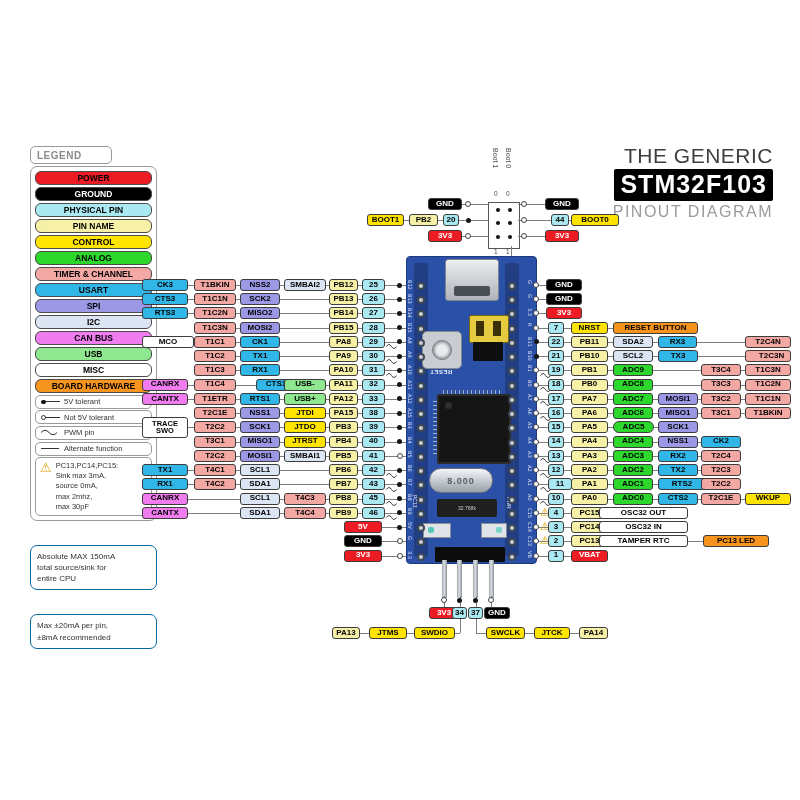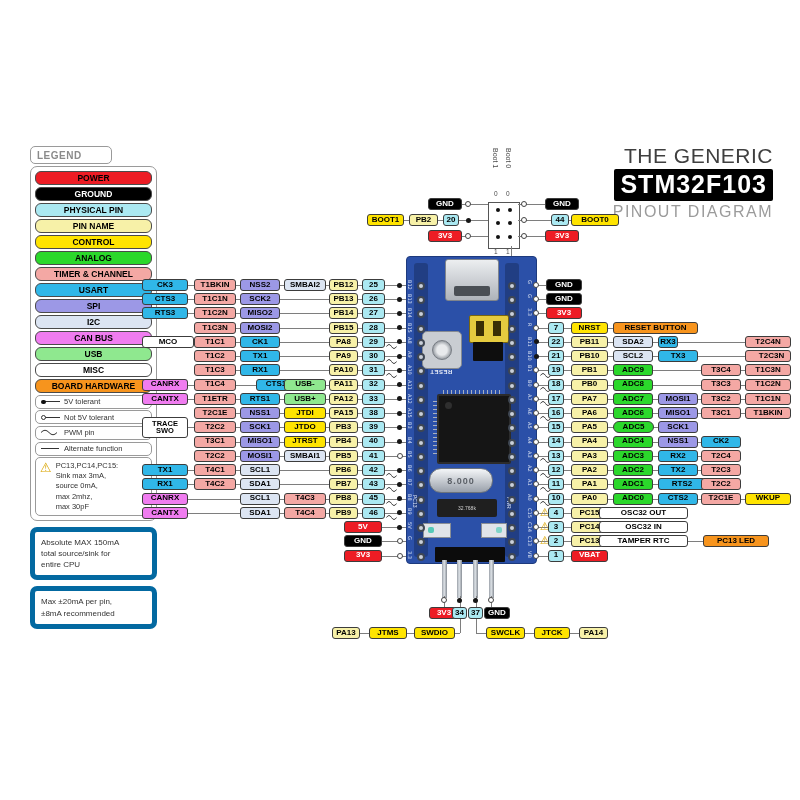--- a/index.html
+++ b/index.html
@@ -39,21 +39,21 @@
   .legend-box{border:1px solid #9a9a9a;border-radius:7px;background:#fff;padding:4px 4px;
         display:flex;flex-direction:column;gap:1.6px;}
   .lsw{height:12.4px;border:1px solid #4a4a4a;border-radius:6px;display:flex;align-items:center;
         justify-content:center;font:bold 8.5px "Liberation Sans",sans-serif;color:#000;}
   .lsw.t-ground{color:#fff;}
   .lnote{min-height:12px;border:1px solid #9a9a9a;border-radius:5px;display:flex;align-items:center;
         gap:4px;padding:0 4px;font:7.5px "Liberation Sans",sans-serif;color:#333;}
   .lnote .sym{position:relative;width:20px;height:9px;flex:0 0 20px;}
   .lwarn{border:1px solid #9a9a9a;border-radius:5px;display:flex;gap:4px;padding:3px 4px;
         font:7.5px "Liberation Sans",sans-serif;color:#333;align-items:flex-start;white-space:pre-line;line-height:1.35;}
-  .notebox{border:5px solid #0369a1;border-radius:7px;background:#fff;padding:5px 6px;margin-top:6px;
+  .notebox{border:1px solid #0369a1;border-radius:7px;background:#fff;padding:5px 6px;margin-top:24px;
         font:8px "Liberation Sans",sans-serif;color:#333;white-space:pre-line;line-height:1.4;}
   
   .titleblock{position:absolute;right:27px;top:144px;text-align:right;}
   .tb1{font:21px "Liberation Sans",sans-serif;color:#3f3f3f;letter-spacing:.5px;}
   .tb2{display:inline-block;background:#000;color:#fff;font:bold 25px "Liberation Sans",sans-serif;
        padding:1px 6px 2px 6px;border-radius:2px;letter-spacing:1px;margin:1px 0 2px 0;}
   .tb3{font:16px "Liberation Sans",sans-serif;color:#9b9b9b;letter-spacing:1.5px;}
   
   .board{position:absolute;left:406px;top:256px;width:129px;height:306px;background:#2B50A8;
          border:1px solid #1d3a7d;border-radius:4px;}
@@ -451,21 +451,21 @@
       <div class="hline" style="left: 534px; top: 327.72px; width: 158px;"></div>
       <div class="circm" style="left: 533px; top: 324.72px;"></div>
       <div class="pbox t-physical" style="left: 548px; width: 16px; top: 321.72px;">7</div>
       <div class="pbox t-control" style="left: 571px; width: 37px; top: 321.72px;">NRST</div>
       <div class="pbox t-hardware" style="left: 613px; width: 85px; top: 321.72px;">RESET BUTTON</div>
       <div class="hline" style="left: 534px; top: 341.96px; width: 251px;"></div>
       <div class="dotm" style="left: 533.5px; top: 339.46px;"></div>
       <div class="pbox t-physical" style="left: 548px; width: 16px; top: 335.96px;">22</div>
       <div class="pbox t-pinname" style="left: 571px; width: 37px; top: 335.96px;">PB11</div>
       <div class="pbox t-i2c" style="left: 613px; width: 40px; top: 335.96px;">SDA2</div>
-      <div class="pbox t-usart" style="left: 658px; width: 20px; top: 335.96px;">RX3</div>
+      <div class="pbox t-usart" style="left: 658px; width: 39px; top: 335.96px;">RX3</div>
       <div class="pbox t-timer" style="left: 745px; width: 46px; top: 335.96px;">T2C4N</div>
       <div class="hline" style="left: 534px; top: 356.2px; width: 251px;"></div>
       <div class="dotm" style="left: 533.5px; top: 353.7px;"></div>
       <div class="pbox t-physical" style="left: 548px; width: 16px; top: 350.2px;">21</div>
       <div class="pbox t-pinname" style="left: 571px; width: 37px; top: 350.2px;">PB10</div>
       <div class="pbox t-i2c" style="left: 613px; width: 40px; top: 350.2px;">SCL2</div>
       <div class="pbox t-usart" style="left: 658px; width: 40px; top: 350.2px;">TX3</div>
       <div class="pbox t-timer" style="left: 745px; width: 46px; top: 350.2px; padding-left: 7px;">T2C3N</div>
       <div class="hline" style="left: 534px; top: 370.44px; width: 251px;"></div>
       <div class="circm" style="left: 533px; top: 367.44px;"></div>
@@ -540,21 +540,21 @@
       <div class="pbox t-physical" style="left: 548px; width: 16px; top: 464.12px;">12</div>
       <div class="pbox t-pinname" style="left: 571px; width: 37px; top: 464.12px;">PA2</div>
       <div class="pbox t-analog" style="left: 613px; width: 40px; top: 464.12px;">ADC2</div>
       <div class="pbox t-usart" style="left: 658px; width: 40px; top: 464.12px;">TX2</div>
       <div class="pbox t-timer" style="left: 701px; width: 40px; top: 464.12px;">T2C3</div>
       <div class="hline" style="left: 534px; top: 484.36px; width: 201px;"></div>
       <div class="circm" style="left: 533px; top: 481.36px;"></div>
       <div class="pwmm" style="left: 539.5px; top: 479.86px;"><svg width="11" height="9" viewBox="0 0 11 9">
           <path d="M0.5 4.5 Q 3 0.5 5.5 4.5 Q 8 8.5 10.5 4.5" fill="none" stroke="#3f3f3f" stroke-width="1"></path>
         </svg></div>
-      <div class="pbox t-physical" style="left: 548px; width: 16px; top: 478.36px;">11</div>
+      <div class="pbox t-physical" style="left: 548px; width: 24px; top: 478.36px;">11</div>
       <div class="pbox t-pinname" style="left: 571px; width: 37px; top: 478.36px;">PA1</div>
       <div class="pbox t-analog" style="left: 613px; width: 40px; top: 478.36px;">ADC1</div>
       <div class="pbox t-usart" style="left: 658px; width: 48px; top: 478.36px;">RTS2</div>
       <div class="pbox t-timer" style="left: 701px; width: 40px; top: 478.36px;">T2C2</div>
       <div class="hline" style="left: 534px; top: 498.6px; width: 251px;"></div>
       <div class="circm" style="left: 533px; top: 495.6px;"></div>
       <div class="pwmm" style="left: 539.5px; top: 494.1px;"><svg width="11" height="9" viewBox="0 0 11 9">
           <path d="M0.5 4.5 Q 3 0.5 5.5 4.5 Q 8 8.5 10.5 4.5" fill="none" stroke="#3f3f3f" stroke-width="1"></path>
         </svg></div>
       <div class="pbox t-physical" style="left: 548px; width: 16px; top: 492.6px;">10</div>

